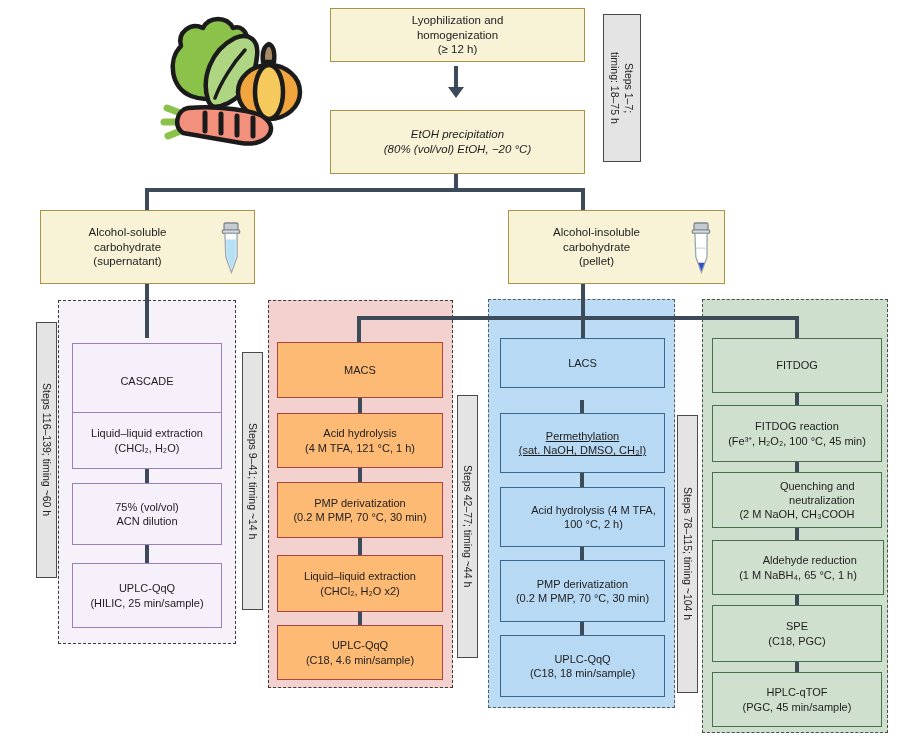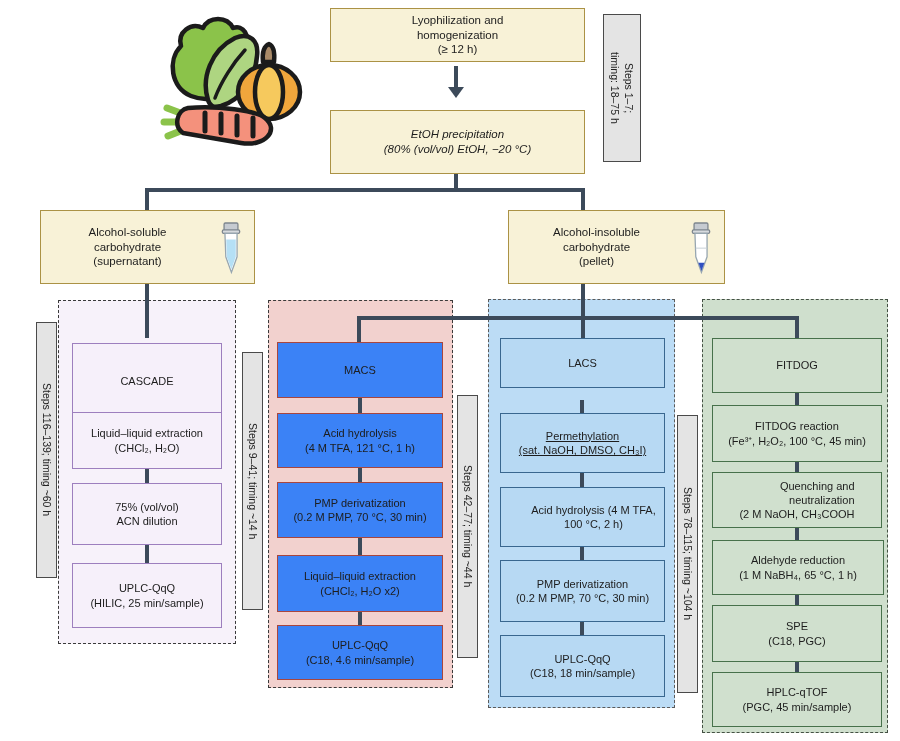--- a/index.html
+++ b/index.html
@@ -14,21 +14,21 @@
         font-size:11.5px;line-height:1.3;white-space:pre-line;}
   .panel{border:1.5px dashed #3a3a3a;z-index:1;}
   .p-cascade{background:#f7f2fa;}
   .p-macs{background:#f2d1ce;}
   .p-lacs{background:#bcdcf5;border-color:#5a5a5a;}
   .p-fitdog{background:#cfdfcd;border-color:#445144;}
   .stepbox{z-index:3;display:flex;align-items:center;justify-content:center;
            text-align:center;font-size:11px;line-height:1.3;padding:3px 4px;
            white-space:pre-line;}
   .s-cascade{background:#f6f0fa;border:1.2px solid #9d7fbe;}
-  .s-macs{background:#3b82f6;border:1.2px solid #a8463f;}
+  .s-macs{background:#fdba74;border:1.2px solid #a8463f;}
   .s-lacs{background:#b7d9f3;border:1.2px solid #39678f;}
   .s-fitdog{background:#d0e0ce;border:1.2px solid #47714b;}
   .vlabel{background:#e4e4e4;border:1px solid #4a4a4a;z-index:3;
           display:flex;align-items:center;justify-content:center;}
   .vlabel span{writing-mode:vertical-rl;text-orientation:mixed;font-size:10.5px;
                color:#222;white-space:pre-line;text-align:center;line-height:1.35;}
   .branchbox{padding-right:40px;}
   .tube{position:absolute;right:10px;top:9px;}
 </style>
 </head>
@@ -165,21 +165,21 @@
 
   <div class="abs stepbox s-fitdog" style="left:712px;top:338px;width:170px;height:55px;">FITDOG</div>
   <div class="line" style="left:795px;top:393px;width:4px;height:12px;"></div>
   <div class="abs stepbox s-fitdog" style="left:712px;top:405px;width:170px;height:57px;">FITDOG reaction
 (Fe³⁺, H₂O₂, 100 °C, 45 min)</div>
   <div class="line" style="left:795px;top:462px;width:4px;height:10px;"></div>
   <div class="abs stepbox s-fitdog" style="left:712px;top:472px;width:170px;height:56px;text-align:right;">Quenching and
 neutralization
 (2 M NaOH, CH₃COOH</div>
   <div class="line" style="left:795px;top:528px;width:4px;height:12px;"></div>
-  <div class="abs stepbox s-fitdog" style="left:712px;top:540px;width:172px;height:55px;">Aldehyde reduction
+  <div class="abs stepbox s-fitdog" style="left:712px;top:540px;width:172px;height:55px;text-align:right;">Aldehyde reduction
 (1 M NaBH₄, 65 °C, 1 h)</div>
   <div class="line" style="left:795px;top:595px;width:4px;height:10px;"></div>
   <div class="abs stepbox s-fitdog" style="left:712px;top:605px;width:170px;height:57px;">SPE
 (C18, PGC)</div>
   <div class="line" style="left:795px;top:662px;width:4px;height:10px;"></div>
   <div class="abs stepbox s-fitdog" style="left:712px;top:672px;width:170px;height:55px;">HPLC-qTOF
 (PGC, 45 min/sample)</div>
 
 </div>
 

